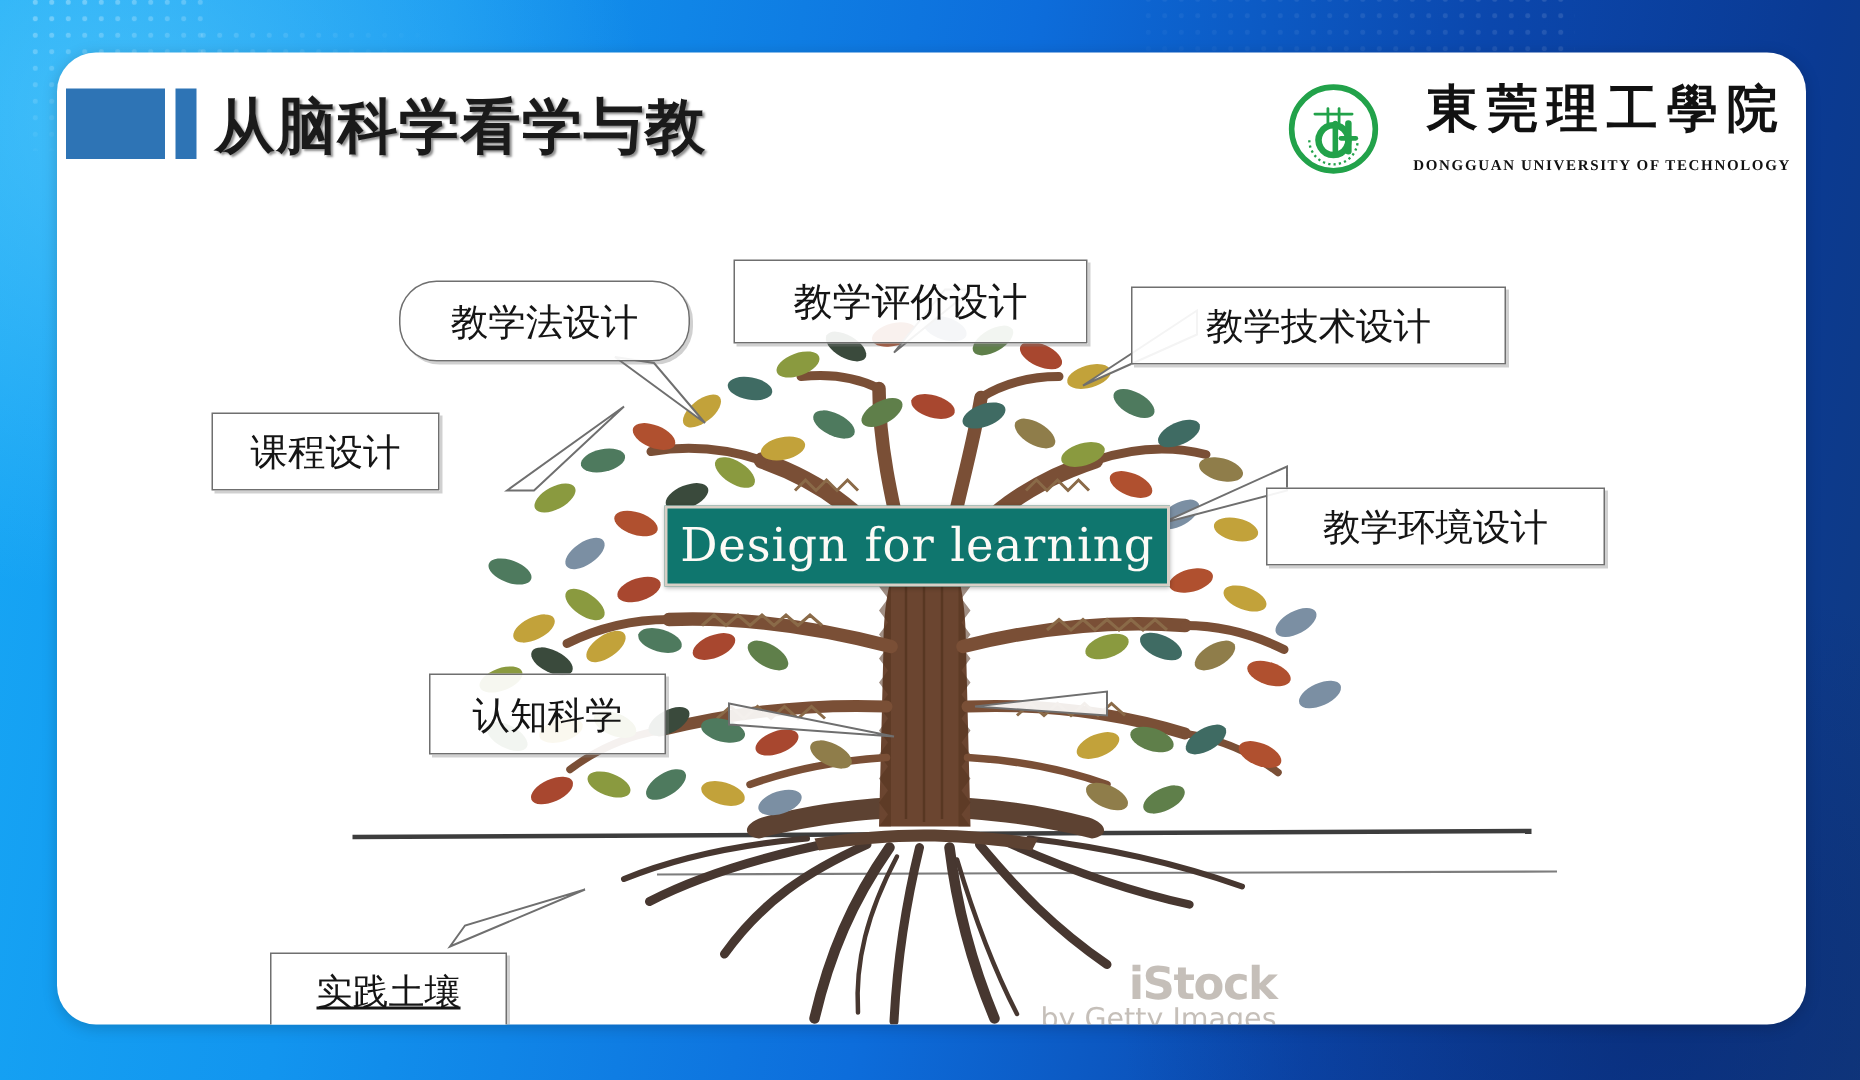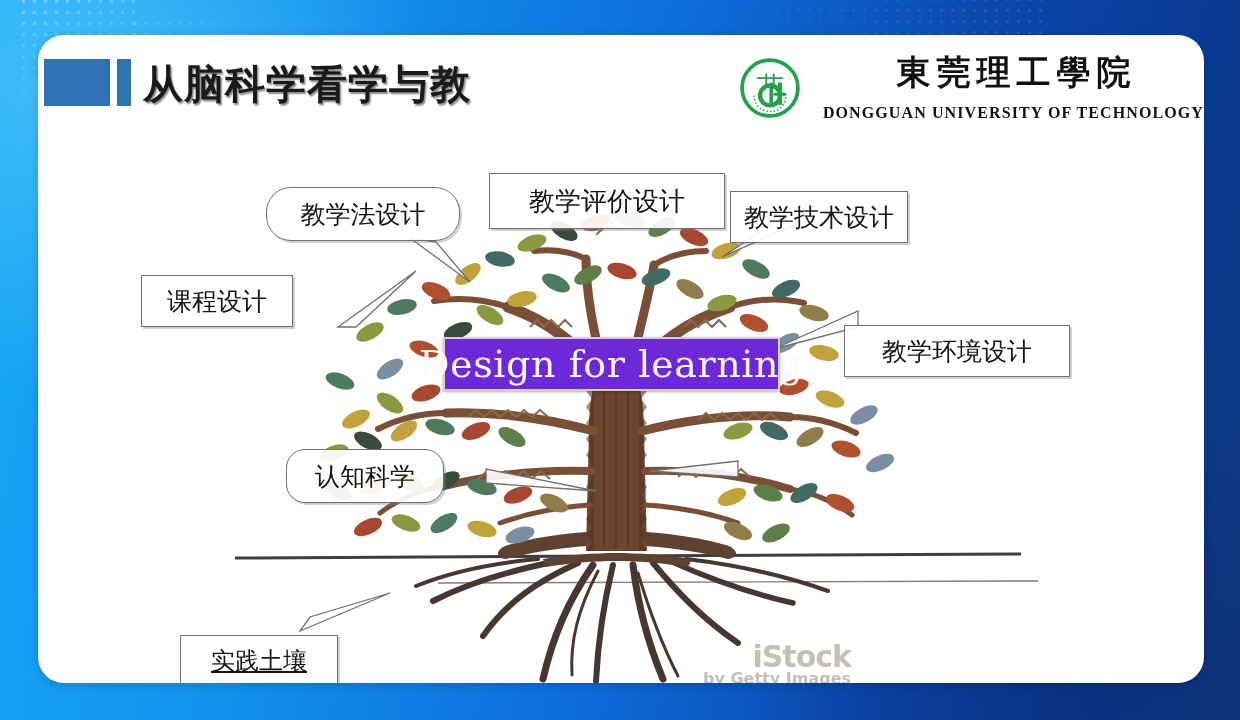--- a/index.html
+++ b/index.html
@@ -44,58 +44,58 @@
   .hdr-bar{position:absolute;left:79px;top:24px;width:14px;height:47px;background:#2E74B5;}
   .hdr-title{
     position:absolute;left:105px;top:22px;
     font-size:40px;font-weight:bold;color:#1a1a1a;letter-spacing:1px;
     font-family:"DejaVu Sans","Liberation Sans",sans-serif;
     text-shadow:1.5px 1.5px 1.6px rgba(0,0,0,.45);
     white-space:nowrap;
   }
 
   
-  .logo{position:absolute;right:0;top:20px;display:flex;align-items:center;gap:22px;}
+  .logo{position:absolute;right:10px;top:20px;display:flex;align-items:center;gap:22px;}
   .logo-mark{width:62px;height:62px;flex:0 0 auto;}
   .logo-txt{display:flex;flex-direction:column;align-items:center;line-height:1;}
   .logo-cn{font-family:"DejaVu Serif","Liberation Serif",serif;font-size:34px;font-weight:bold;
     color:#111;letter-spacing:6px;padding-left:6px;}
-  .logo-en{font-family:"Liberation Serif","DejaVu Serif",serif;font-size:16px;font-weight:bold;
+  .logo-en{font-family:"Liberation Serif","DejaVu Serif",serif;font-size:10px;font-weight:bold;
     color:#111;letter-spacing:1.1px;margin-top:16px;}
 
   
   #stage{position:absolute;left:0;top:96px;width:1166px;height:552px;}
   #stage svg{position:absolute;left:0;top:0;}
 
   
   .cal{
     position:absolute;background:rgba(255,255,255,.92);
     border:1.4px solid #6f6f6f;
     box-shadow:2px 2px 0 rgba(120,120,120,.35);
     font-family:"DejaVu Sans","Liberation Sans",sans-serif;
     color:#151515;display:flex;align-items:center;justify-content:center;
     white-space:nowrap;box-sizing:border-box;
   }
   .cal.t24{font-size:24px;}
   .cal.t25{font-size:25px;}
   .cal.t26{font-size:26px;}
 
   .banner{
-    position:absolute;background:#6d28d9;
+    position:absolute;background:#0f766e;
     border:2px solid #d8cfc6;
     display:flex;align-items:center;justify-content:center;
     color:#fdfaf6;font-family:"DejaVu Serif","Liberation Serif",serif;
-    font-size:38px;letter-spacing:.6px;white-space:nowrap;
+    font-size:31px;letter-spacing:.6px;white-space:nowrap;
     box-shadow:0 1px 3px rgba(0,0,0,.3);
   }
   .wm{position:absolute;left:583px;top:512px;width:230px;text-align:right;
       font-family:"DejaVu Sans","Liberation Sans",sans-serif;
       color:rgba(150,138,128,.55);pointer-events:none;}
   .wm .w1{font-size:30px;font-weight:bold;letter-spacing:-1px;line-height:28px;}
-  .wm .w2{font-size:16px;line-height:16px;font-weight:bold;}
+  .wm .w2{font-size:19px;line-height:16px;}
 </style>
 </head>
 <body>
 
 <div id="slide">
   <div class="glow"></div>
   <div class="glow2"></div>
   <div class="dots d1"></div>
   <div class="dots d2"></div>
   <div class="dots d3"></div>
@@ -436,29 +436,29 @@
       </div>
 
       <div class="cal t25" style="left:228px;top:56px;width:194px;height:54px;border-radius:25px;">
         <span>教学法设计</span>
       </div>
 
       <div class="cal t26" style="left:451px;top:42px;width:236px;height:56px;">
         <span>教学评价设计</span>
       </div>
 
-      <div class="cal t25" style="left:692px;top:60px;width:178px;height:52px;align-items:center;">
+      <div class="cal t25" style="left:716px;top:60px;width:250px;height:52px;align-items:center;">
         <span>教学技术设计</span>
       </div>
 
       <div class="cal t25" style="left:806px;top:150px;width:226px;height:52px;margin-top:44px;">
         <span>教学环境设计</span>
       </div>
 
-      <div class="cal t25" style="left:248px;top:318px;width:158px;height:54px;border-radius:19px;">
+      <div class="cal t25" style="left:248px;top:318px;width:158px;height:54px;">
         <span>认知科学</span>
       </div>
 
 
 
       <div class="cal t24" style="left:142px;top:504px;width:158px;height:52px;text-decoration:underline;">
         <span>实践土壤</span>
       </div>
 
       <div class="banner" style="left:405px;top:206px;width:333px;height:50px;">

